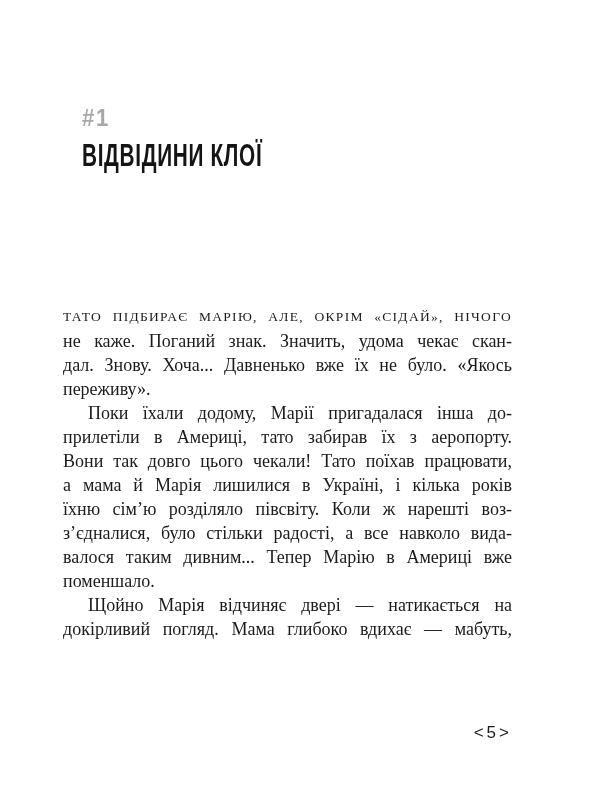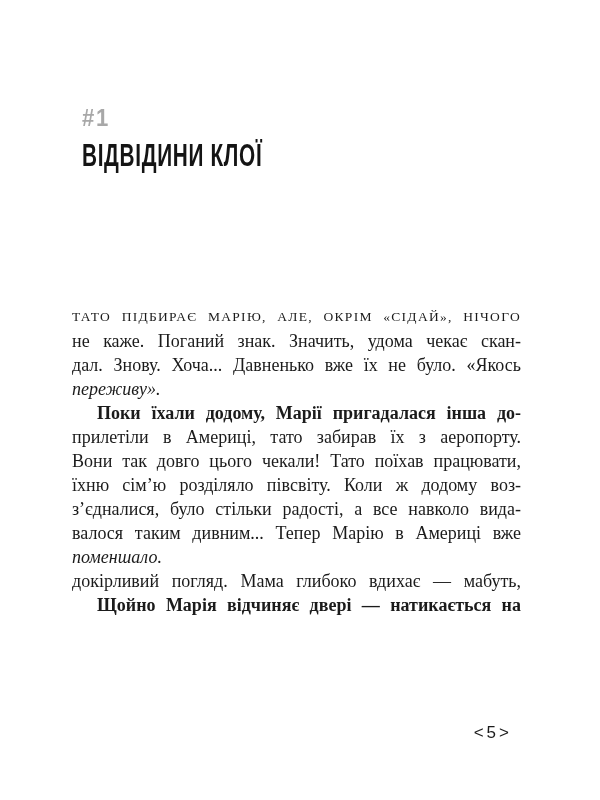--- a/index.html
+++ b/index.html
@@ -40,44 +40,42 @@
     line-height: 31px;
     color: #141414;
     letter-spacing: 1px;
     transform: scaleX(0.67);
     transform-origin: left top;
     white-space: nowrap;
   }
   
   .body-text {
     position: absolute;
-    left: 72px;
+    left: 63px;
     top: 305px;
     width: 449px;
     font-size: 18px;
     line-height: 24px;
     color: #1b1b1b;
   }
   .line {
     height: 24px;
     text-align: justify;
     text-align-last: justify;
     white-space: nowrap;
   }
   .line.lead {
     font-size: 13.5px;
     letter-spacing: 1.3px;
   }
   .line.indent {
     text-indent: 25px;
-    font-weight: bold;
   }
   .line.para-end {
     text-align-last: left;
-    font-style: italic;
   }
   
   .page-footer {
     position: absolute;
     left: 63px;
     top: 723px;
     width: 449px;
     text-align: right;
   }
   .page-number {
@@ -101,26 +99,27 @@
   <main class="body-text">
 
     <div class="line lead">ТАТО ПІДБИРАЄ МАРІЮ, АЛЕ, ОКРІМ «СІДАЙ», НІЧОГО</div>
     <div class="line">не каже. Поганий знак. Значить, удома чекає скан-</div>
     <div class="line">дал. Знову. Хоча... Давненько вже їх не було. «Якось</div>
     <div class="line para-end">переживу».</div>
 
     <div class="line indent">Поки їхали додому, Марії пригадалася інша до-</div>
     <div class="line">прилетіли в Америці, тато забирав їх з аеропорту.</div>
     <div class="line">Вони так довго цього чекали! Тато поїхав працювати,</div>
-    <div class="line">їхню сім’ю розділяло півсвіту. Коли ж додому воз-</div>
+    <div class="line">а мама й Марія лишилися в Україні, і кілька років</div>
+    <div class="line">їхню сім’ю розділяло півсвіту. Коли ж нарешті воз-</div>
     <div class="line">з’єдналися, було стільки радості, а все навколо вида-</div>
     <div class="line">валося таким дивним... Тепер Марію в Америці вже</div>
     <div class="line para-end">поменшало.</div>
 
+    <div class="line indent">Щойно Марія відчиняє двері — натикається на</div>
     <div class="line">докірливий погляд. Мама глибоко вдихає — мабуть,</div>
-    <div class="line indent">Щойно Марія відчиняє двері — натикається на</div>
   </main>
 
   <footer class="page-footer">
     <span class="page-number">&lt;5&gt;</span>
   </footer>
 
 </div>
 
 </body></html>

